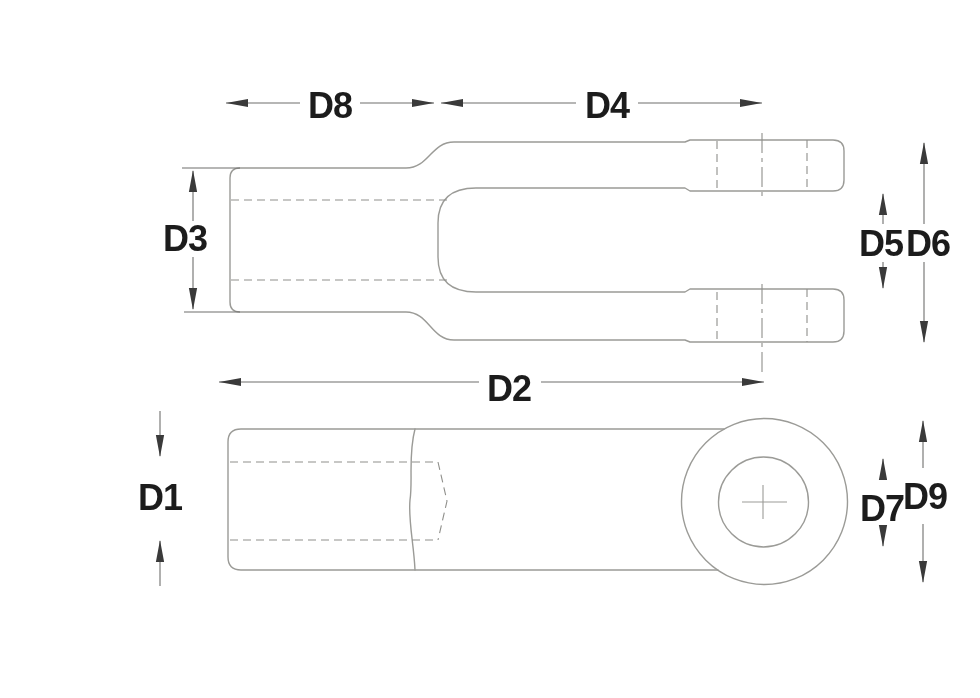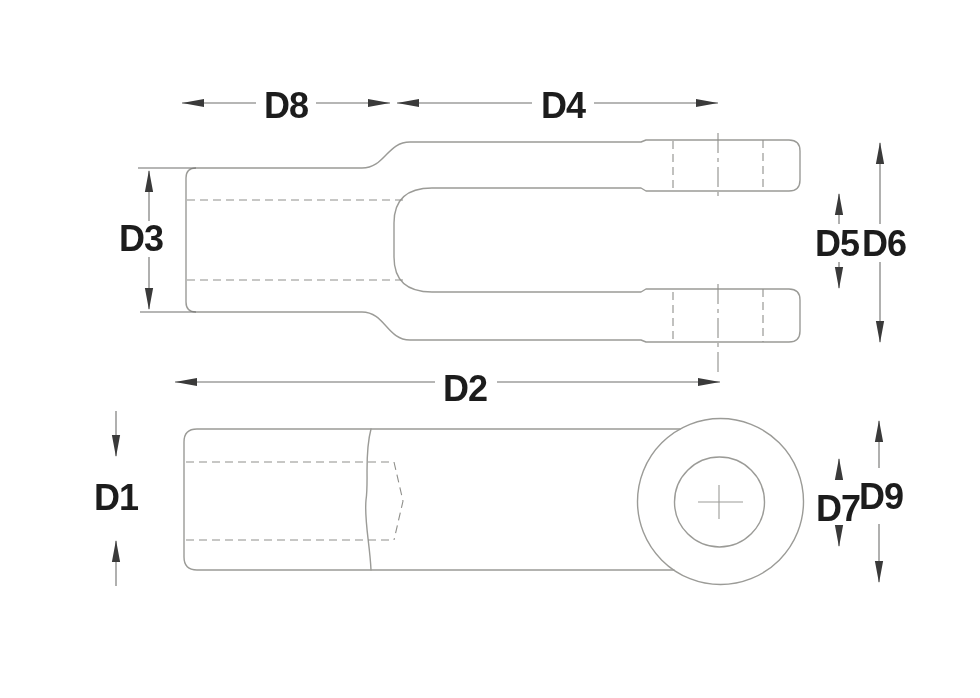--- a/index.html
+++ b/index.html
@@ -1,16 +1,16 @@
 <!DOCTYPE html>
 <html style="--background: #ffffff; --outline: #9b9b97; --hidden-line: #8f8f8b; --dimension-line: #6f6f6d; --arrowhead: #3a3a3a; --label-text: #1c1c1c;"><head>
 <meta charset="utf-8">
 <style>
   html,body{margin:0;padding:0;background:var(--background,#fff);}
-  .stage{width:776px;height:698px;position:relative;background:var(--background,#fff);}
+  .stage{width:776px;height:698px;position:relative;background:var(--background,#fff);margin-left:44px;}
   svg{display:block;}
   .outline{fill:none;stroke:var(--outline,#9b9b97);stroke-width:1.4;stroke-linejoin:round;stroke-linecap:round;}
   .hidden-line{fill:none;stroke:var(--hidden-line,#8f8f8b);stroke-width:1.1;stroke-dasharray:8 5;}
   .centerline{fill:none;stroke:var(--hidden-line,#8f8f8b);stroke-width:1.1;stroke-dasharray:20 5 4 5;}
   .dim{fill:none;stroke:var(--dimension-line,#6f6f6d);stroke-width:1.1;}
   .thin{fill:none;stroke:var(--outline,#9b9b97);stroke-width:1.1;}
   .arrow{fill:var(--arrowhead,#3a3a3a);stroke:none;}
   .dim-label{font-family:"Liberation Sans",sans-serif;font-size:36px;font-weight:bold;letter-spacing:-1px;fill:var(--label-text,#1c1c1c);}
 </style>
 </head>

